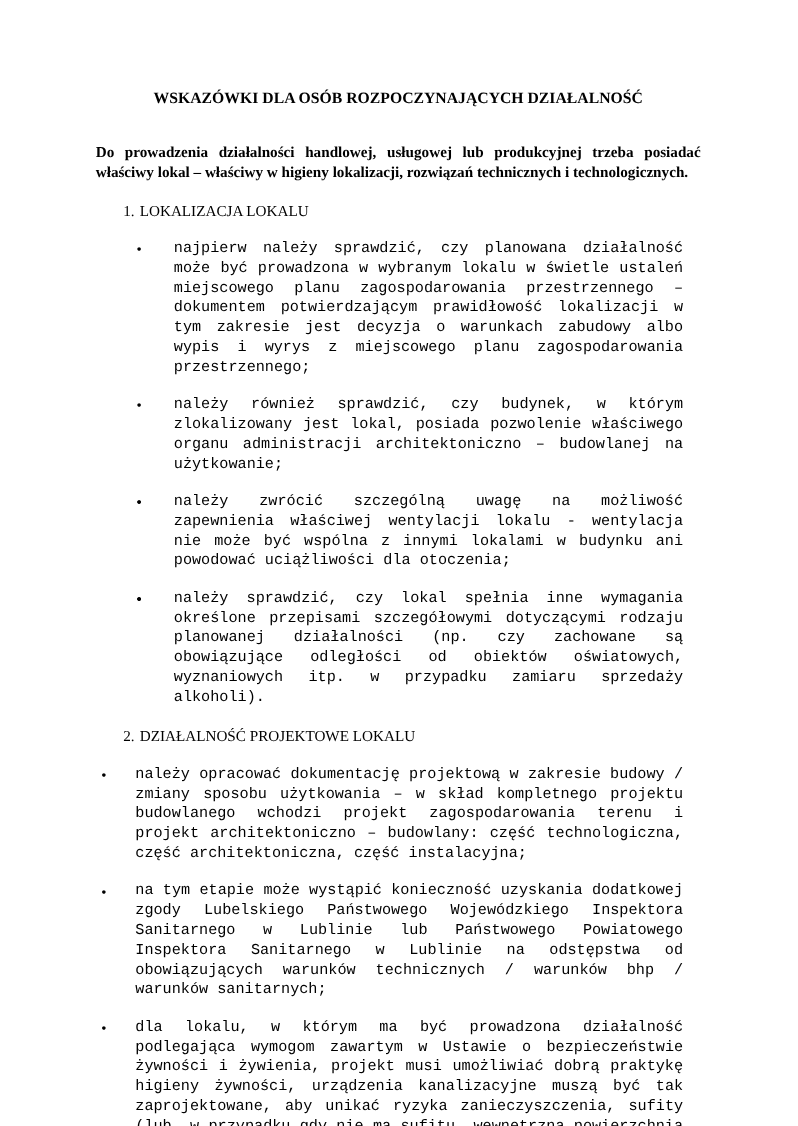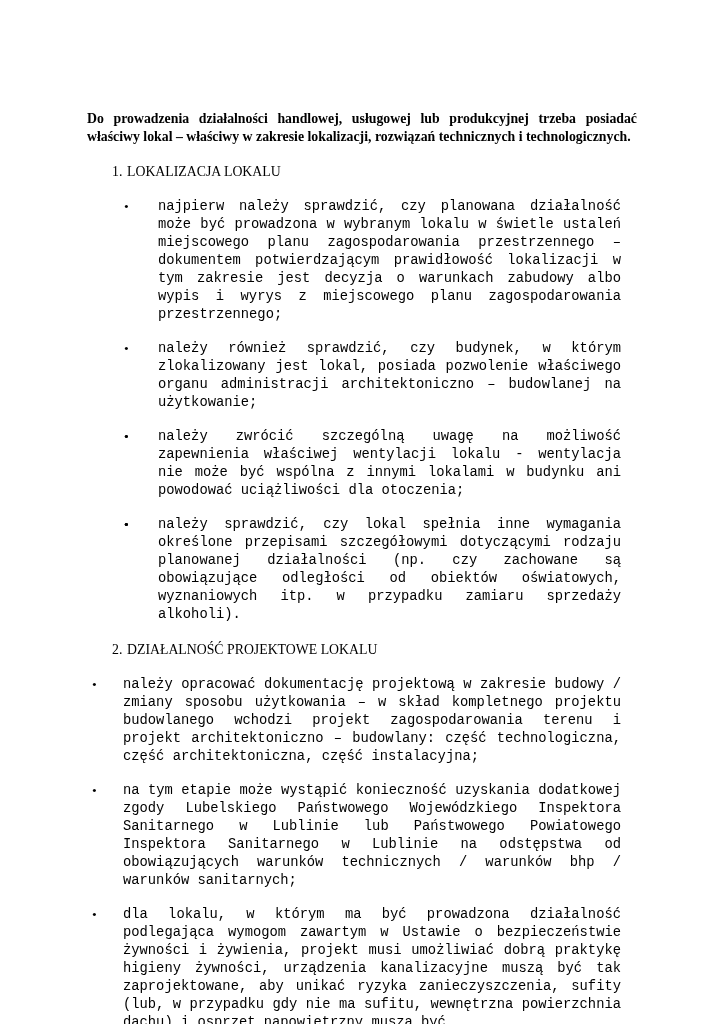--- a/index.html
+++ b/index.html
@@ -61,22 +61,23 @@
   .level-a { padding-left: 55px; }
   .level-a .dot { left: 37px; }
   .level-b { padding-left: 20px; }
   .level-b .dot { left: 5px; }
 </style>
 </head>
 <body>
 
 <div class="page">
 
+  <p class="doc-title">WSKAZÓWKI DLA OSÓB ROZPOCZYNAJĄCYCH DZIAŁALNOŚĆ</p>
 
-  <p class="intro">Do prowadzenia działalności handlowej, usługowej lub produkcyjnej trzeba posiadać właściwy lokal – właściwy w zakresie lokalizacji, rozwiązań technicznych i technologicznych.</p>
+  <p class="intro">Do prowadzenia działalności handlowej, usługowej lub produkcyjnej trzeba posiadać właściwy lokal – właściwy w higieny lokalizacji, rozwiązań technicznych i technologicznych.</p>
 
   <div class="sec-heading">
     <span class="sec-num">1.</span>
     <span>LOKALIZACJA LOKALU</span>
   </div>
 
   <div class="bullets">
     <div class="bullet level-a">
       <span class="dot">•</span>
       <p class="btxt">najpierw należy sprawdzić, czy planowana działalność może być prowadzona w wybranym lokalu w świetle ustaleń miejscowego planu zagospodarowania przestrzennego – dokumentem potwierdzającym prawidłowość lokalizacji w tym zakresie jest  decyzja o warunkach zabudowy albo wypis i wyrys z miejscowego planu zagospodarowania przestrzennego;</p>

